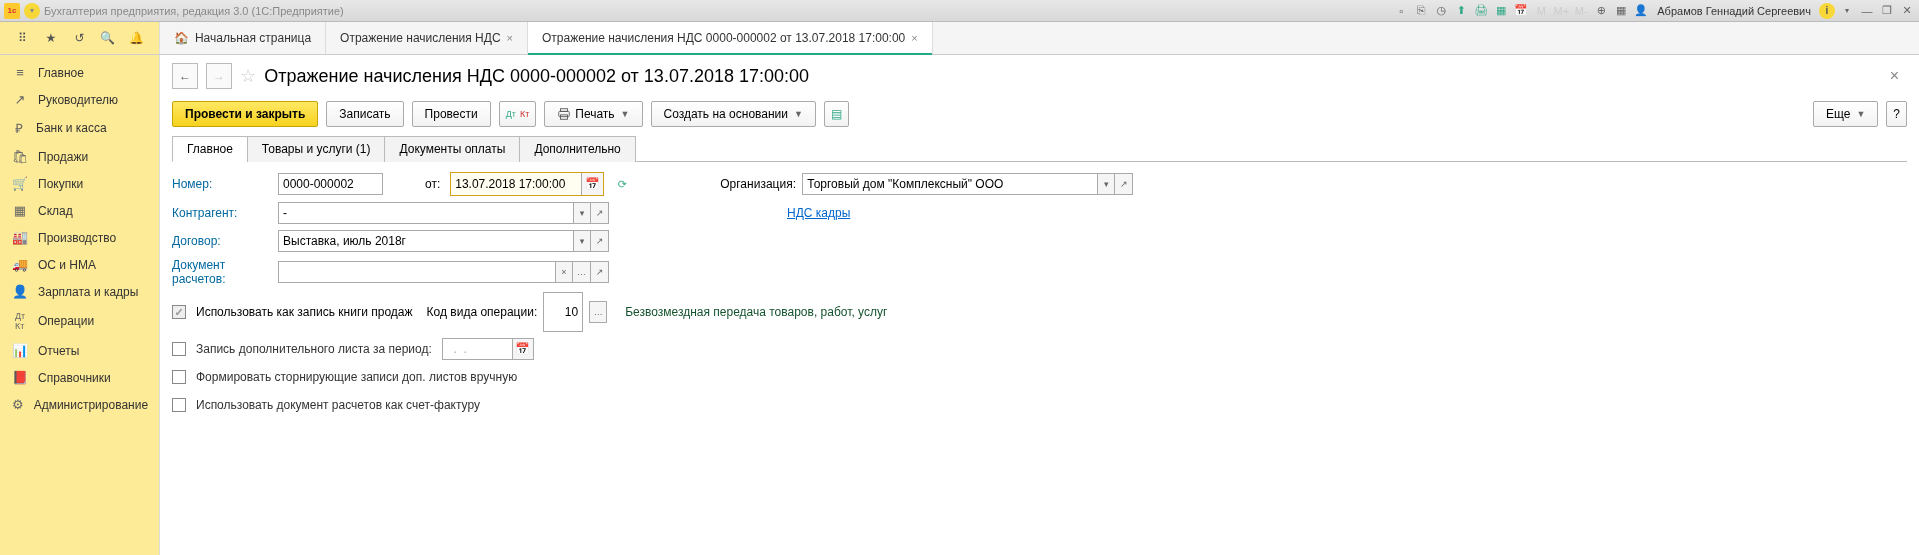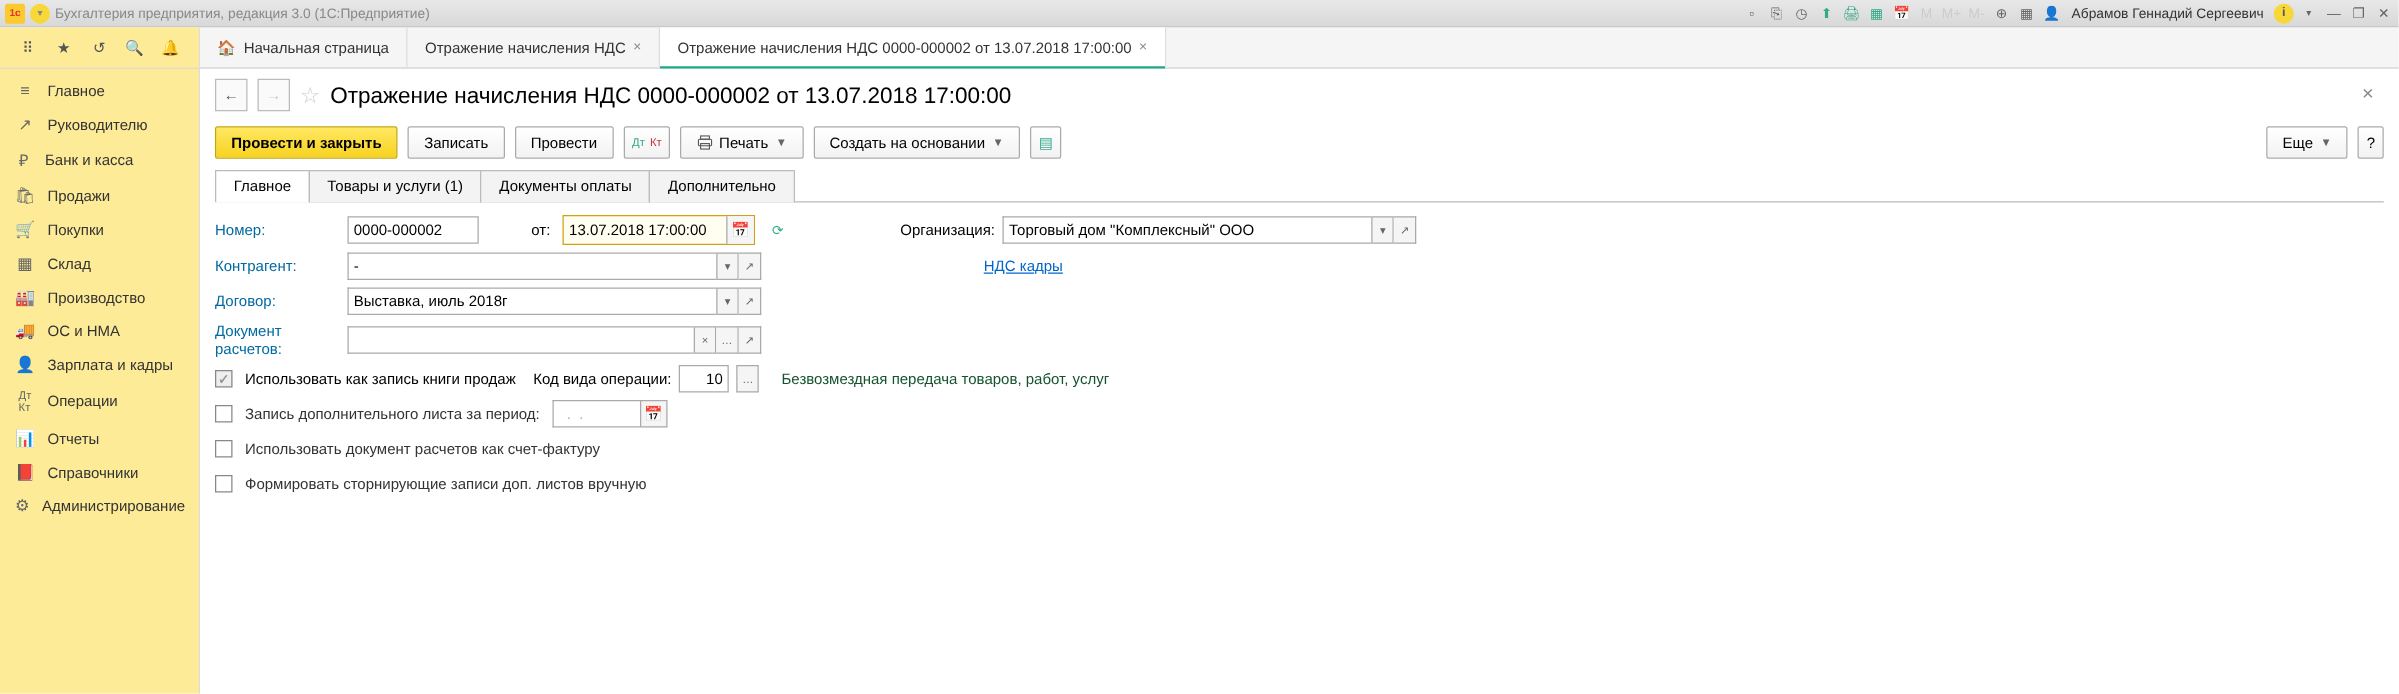--- a/index.html
+++ b/index.html
@@ -60,21 +60,21 @@
 .combo .input { border-right: none; }
 .combo-btn { width: 18px; height: 22px; border: 1px solid #aaa; background: #f5f5f5; display: inline-flex; align-items: center; justify-content: center; cursor: pointer; font-size: 9px; color: #666; }
 .combo-btn + .combo-btn { border-left: none; }
 .link { color: #0066cc; text-decoration: underline; cursor: pointer; }
 .checkbox { width: 14px; height: 14px; border: 1px solid #888; display: inline-flex; align-items: center; justify-content: center; cursor: pointer; margin-right: 4px; }
 .checkbox.checked::after { content: "✓"; color: #3a9d3a; font-weight: bold; font-size: 11px; }
 .checkbox.disabled { background: #eee; }
 .checkbox.disabled.checked::after { color: #999; }
 .cb-label { color: #333; }
 .cb-label.disabled { color: #000000; }
-.small-input { width: 40px; height: 22px; border: 1px solid #aaa; padding: 0 4px; text-align: right; }
+.small-input { width: 40px; height: 40px; border: 1px solid #aaa; padding: 0 4px; text-align: right; }
 .rub-icon { position: relative; display: inline-block; width: 14px; text-align: center; }
 .rub-icon::before { content: "₽"; color: #666; }
 .green-cart { color: #3a8f3a; }
 .hint { color: #14532d; }
 .from-label { padding-left: 36px; padding-right: 4px; }
 .field-gap { width: 60px; }
 .org-label { margin-left: 18px; width: 76px; }
 .print-icon svg { vertical-align: middle; }
 </style>
 </head>
@@ -307,22 +307,22 @@
         <span class="combo" style="margin-left:4px;">
           <input class="input" style="width: 70px; color: rgb(170, 170, 170);" value="  .  .">
           <button class="cal-btn" style="border:1px solid #aaa;">
               <span>📅</span>
             </button>
         </span>
       </div>
 
       <div class="form-row">
         <span class="checkbox"></span>
+        <span class="cb-label">Формировать сторнирующие записи доп. листов вручную</span>
+      </div>
+
+      <div class="form-row">
+        <span class="checkbox"></span>
         <span class="cb-label">Использовать документ расчетов как счет-фактуру</span>
       </div>
-
-      <div class="form-row">
-        <span class="checkbox"></span>
-        <span class="cb-label">Формировать сторнирующие записи доп. листов вручную</span>
-      </div>
     </div>
   </div>
 </div>
 
 </body></html>

